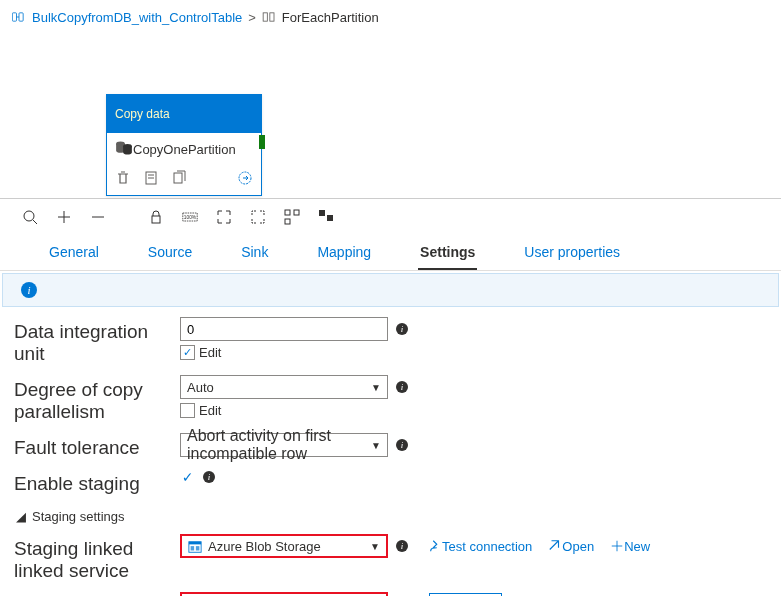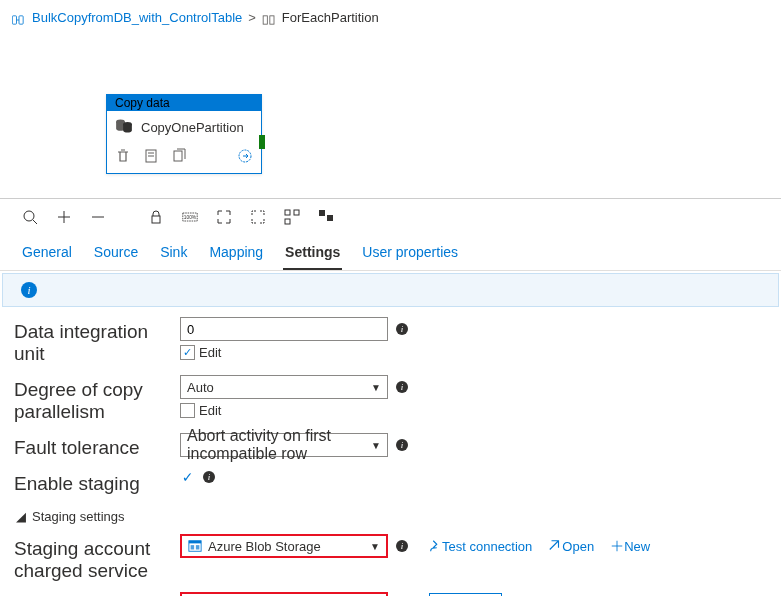--- a/index.html
+++ b/index.html
@@ -5,21 +5,21 @@
   * { box-sizing: border-box; margin: 0; padding: 0; }
   body {
     font-family: "Segoe UI", Tahoma, sans-serif;
     font-size: 13px;
     color: #323130;
     background: #fff;
     width: 781px;
   }
   .breadcrumb {
     display: flex;
-    align-items: center;
+    align-items: flex-start;
     gap: 6px;
     padding: 10px 12px 4px 12px;
     font-size: 13px;
   }
   .breadcrumb a { color: #0078d4; text-decoration: none; }
   .breadcrumb .sep { color: #605e5c; }
   .bc-icon { width: 14px; height: 10px; display: inline-block; }
   .bc-icon svg { width: 100%; height: 100%; }
   .canvas {
     height: 170px;
@@ -30,28 +30,27 @@
     position: absolute;
     left: 106px;
     top: 65px;
     width: 156px;
     border: 1px solid #0078d4;
     background: #fff;
     box-shadow: 0 1px 3px rgba(0,0,0,0.1);
   }
   .node-header {
     background: #0078d4;
-    color: #000000;
+    color: #fef9c3;
     font-size: 12px;
-    padding: 1px 8px;
+    padding: 12px 8px;
   }
   .node-body {
     display: flex;
     align-items: center;
-    gap: 8px;
     padding: 8px;
     font-size: 13px;
   }
   .db-icon { width: 18px; height: 14px; }
   .node-footer {
     display: flex;
     gap: 12px;
     padding: 4px 8px 6px 8px;
     align-items: center;
   }
@@ -78,20 +77,21 @@
     display: flex;
     gap: 18px;
     padding: 4px 14px 0 20px;
     font-size: 14px;
     border-bottom: 1px solid #e1dfdd;
   }
   .tab {
     padding: 6px 2px 8px 2px;
     color: #0078d4;
     cursor: pointer;
+    margin-left: 27px;
   }
   .tab.active {
     color: #323130;
     font-weight: 600;
     border-bottom: 2px solid #323130;
   }
   .info-bar {
     display: flex;
     align-items: center;
     gap: 10px;
@@ -350,25 +350,25 @@
       </div>
     </div>
   </div>
 
   <div class="section-toggle">
     <span>◢</span>
     <span>Staging settings</span>
   </div>
 
   <div class="row">
-    <div class="label">Staging account charged service</div>
+    <div class="label">Staging linked linked service</div>
     <div class="control">
       <div class="hline">
         <div class="select highlight-red">
-          <span style="display:flex;align-items:flex-start;gap:6px;">
+          <span style="display:flex;align-items:flex-end;gap:6px;">
             <svg class="blob-icon" viewBox="0 0 16 16">
                 <rect x="1" y="2" width="14" height="12" fill="#fff" stroke="#0078d4"></rect>
                 <rect x="1" y="2" width="14" height="3" fill="#0078d4"></rect>
                 <rect x="3" y="7" width="4" height="5" fill="#50a0e0"></rect>
                 <rect x="9" y="7" width="4" height="5" fill="#50a0e0"></rect>
               </svg>
             <span>Azure Blob Storage</span>
           </span>
           <span class="caret">▼</span>
         </div>

